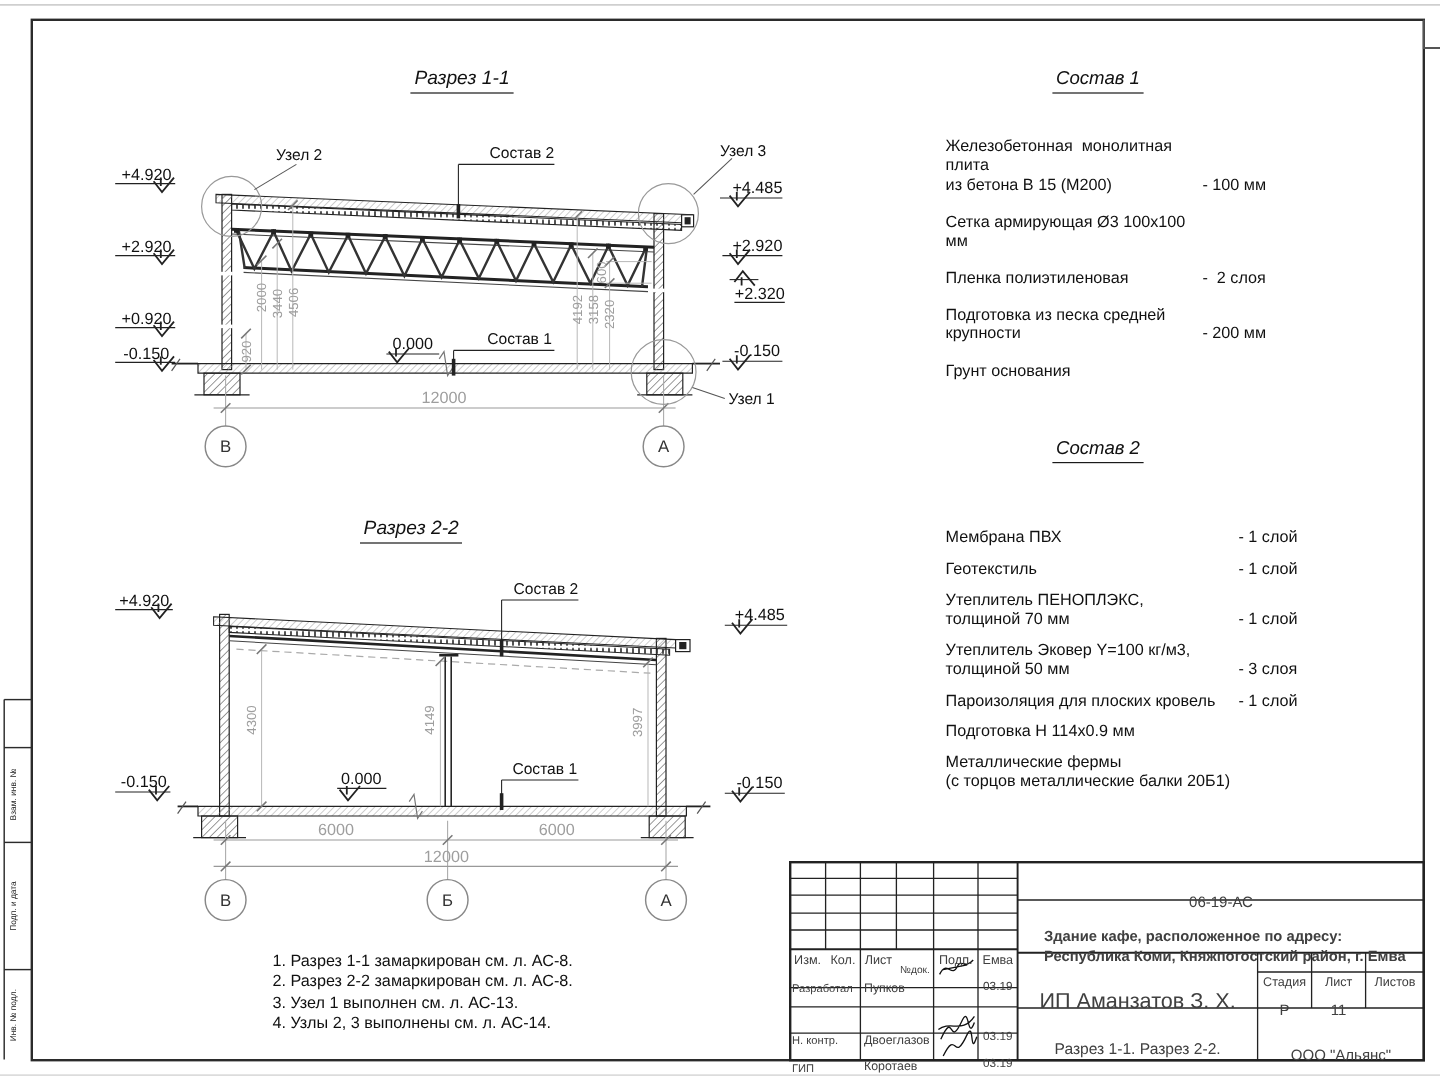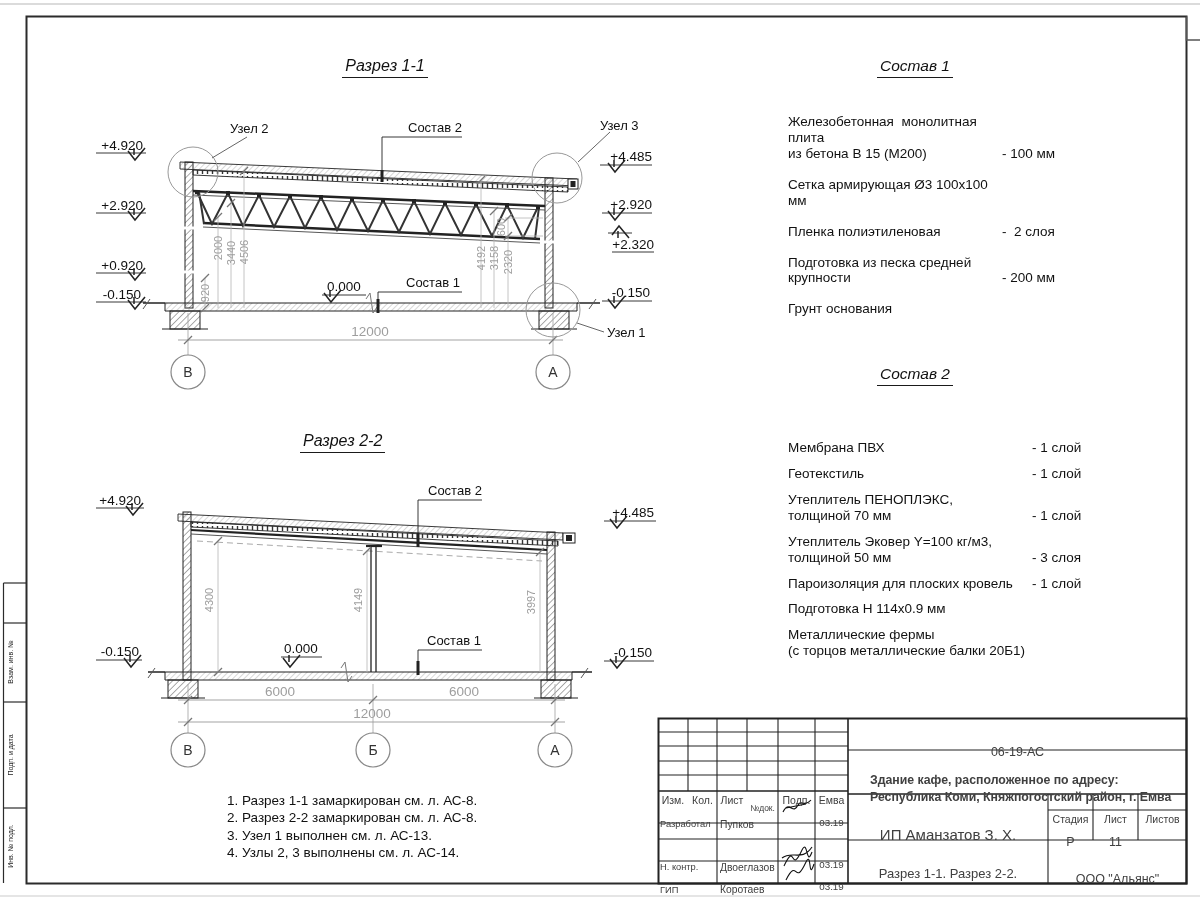--- a/index.html
+++ b/index.html
@@ -448,21 +448,21 @@
 <div class="tb" style="left:815px;top:795px;width:33px;height:20px;font-size:9.8px;">03.19</div>
 
 <div class="tb left" style="left:660px;top:839px;width:57px;height:22px;font-size:9.3px;">Н. контр.</div>
 <div class="tb left" style="left:720px;top:839px;width:58px;height:22px;font-size:10.3px;">Двоеглазов</div>
 <div class="tb" style="left:815px;top:839px;width:33px;height:16px;font-size:9.8px;">03.19</div>
 
 <div class="tb left" style="left:660px;top:861px;width:44px;height:23px;font-size:9.3px;">ГИП</div>
 <div class="tb left" style="left:720px;top:861px;width:58px;height:23px;font-size:10.3px;">Коротаев</div>
 <div class="tb" style="left:815px;top:861px;width:33px;height:16px;font-size:9.8px;">03.19</div>
 
-<div class="tb" style="left:848px;top:794px;width:200px;height:46px;font-size:15px;">ИП Аманзатов З. Х.</div>
+<div class="tb" style="left:848px;top:794px;width:200px;height:46px;font-size:18px;">ИП Аманзатов З. Х.</div>
 <div class="tb" style="left:1048px;top:794px;width:45px;height:16px;font-size:10.5px;">Стадия</div>
 <div class="tb" style="left:1093px;top:794px;width:45px;height:16px;font-size:10.5px;">Лист</div>
 <div class="tb" style="left:1138px;top:794px;width:49px;height:16px;font-size:10.5px;">Листов</div>
 <div class="tb" style="left:1048px;top:810px;width:45px;height:30px;font-size:12.5px;">Р</div>
 <div class="tb" style="left:1093px;top:810px;width:45px;height:30px;font-size:12.5px;">11</div>
 <div class="tb" style="left:1138px;top:810px;width:49px;height:30px;font-size:12.5px;"></div>
 <div class="tb" style="left:848px;top:840px;width:200px;height:32px;font-size:13px;">Разрез 1-1. Разрез 2-2.</div>
 <div class="tb" style="left:1048px;top:840px;width:139px;height:44px;font-size:12.5px;">ООО "Альянс"</div>
 
 </body></html>

